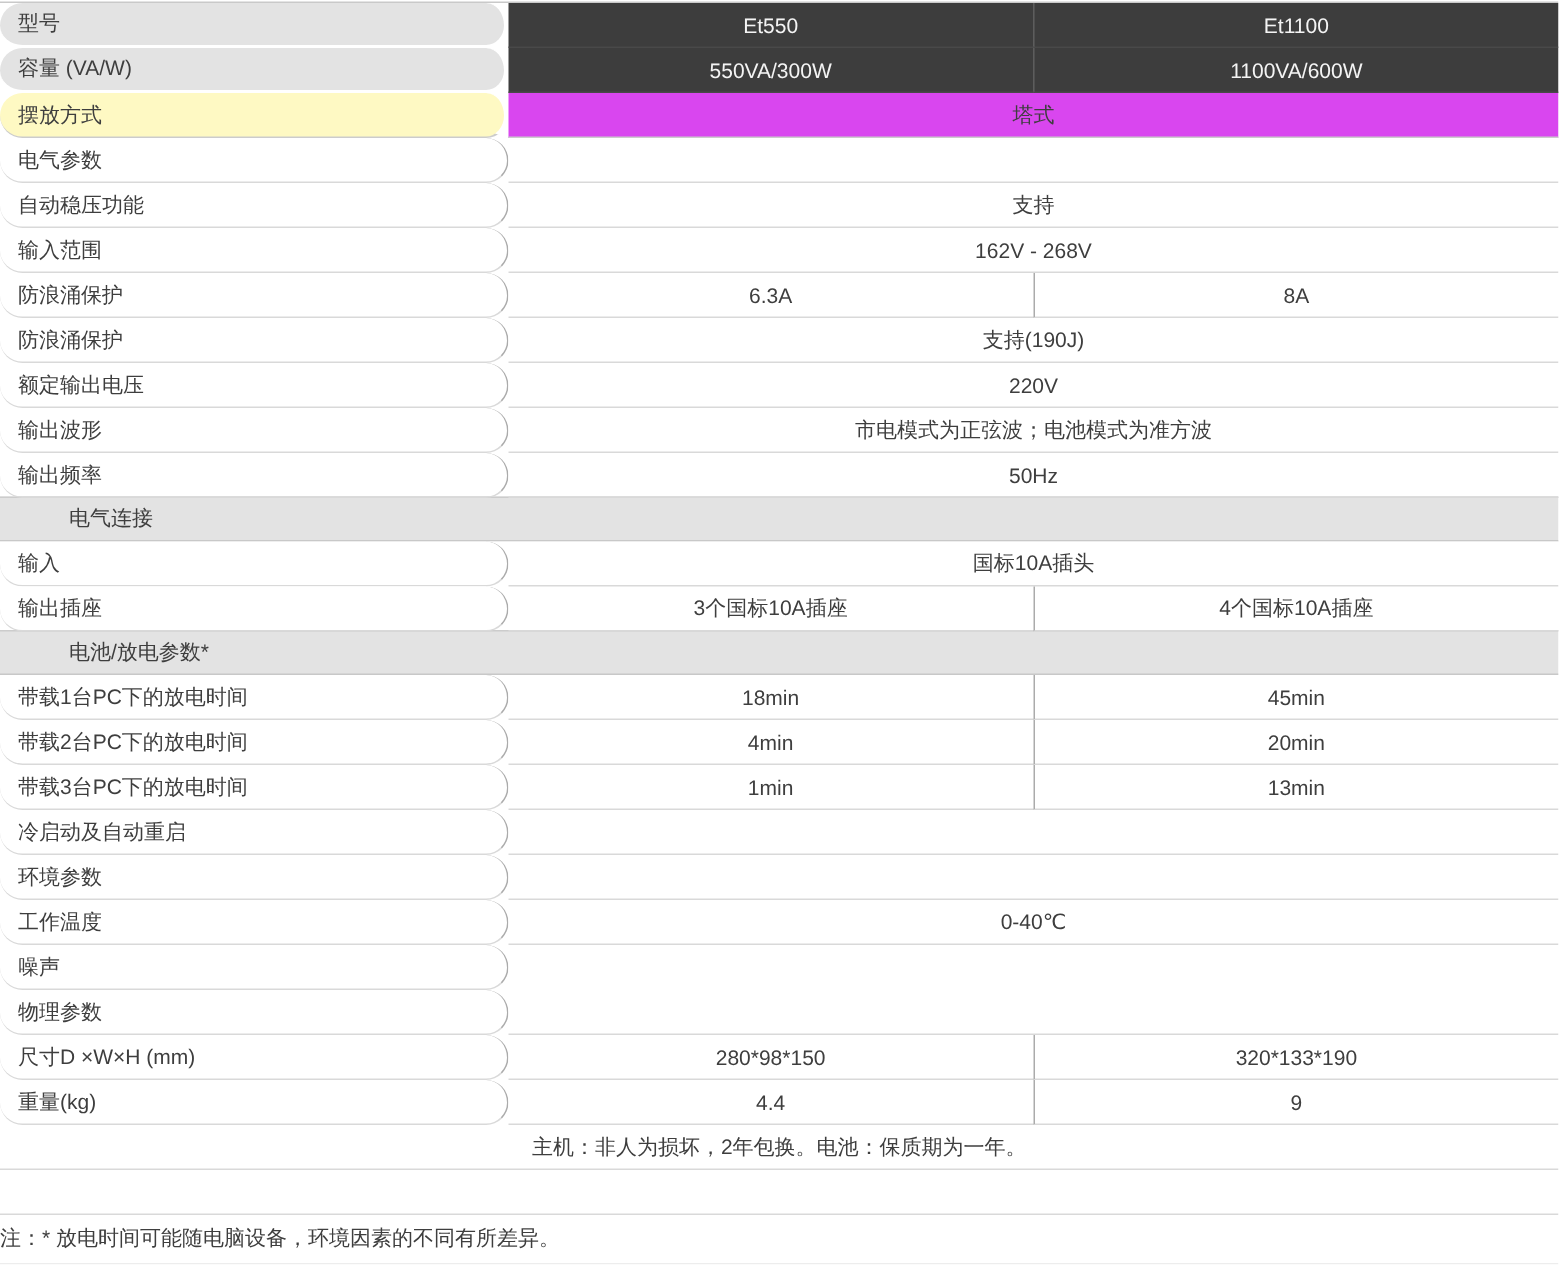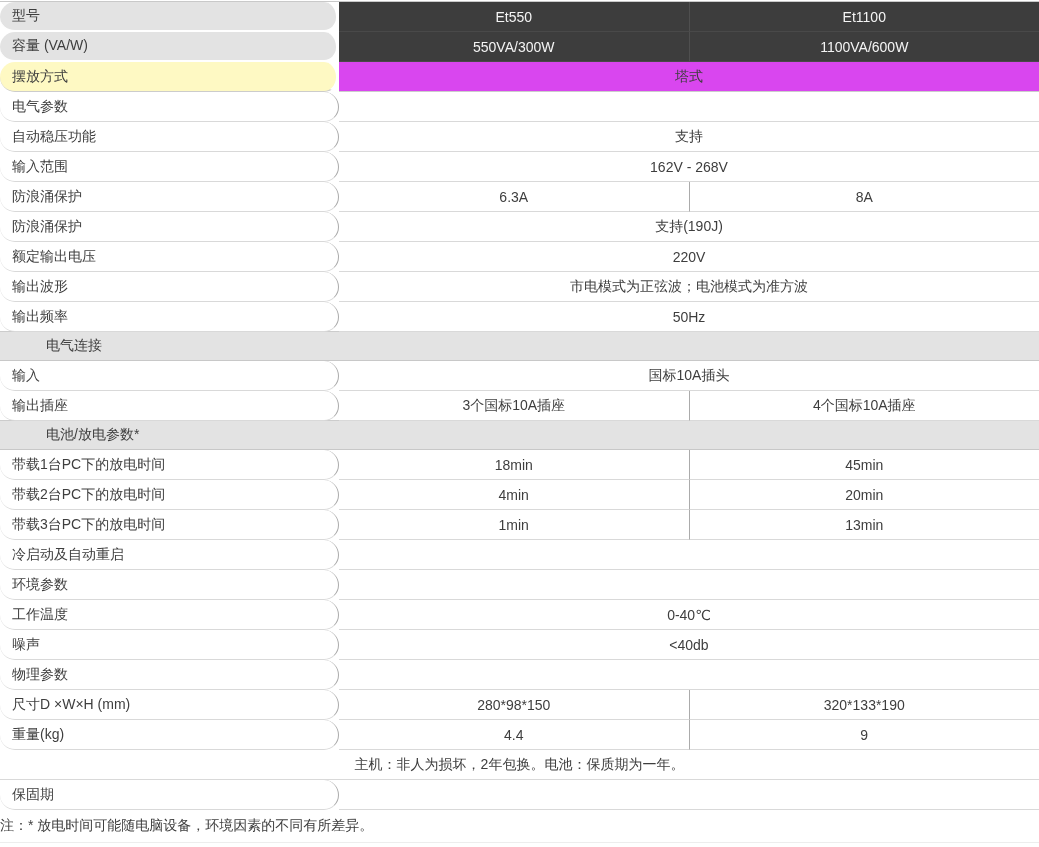--- a/index.html
+++ b/index.html
@@ -178,21 +178,20 @@
     <div class="val"></div>
   </div>
 
   <div class="row">
     <div class="lbl">工作温度</div>
     <div class="val">0-40℃</div>
   </div>
 
   <div class="row">
     <div class="lbl">噪声</div>
-    <div class="val">&lt;40db</div>
   </div>
 
   <div class="row">
     <div class="lbl">物理参数</div>
     <div class="val"></div>
   </div>
 
   <div class="row">
     <div class="lbl">尺寸D ×W×H (mm)</div>
     <div class="vals">
@@ -207,19 +206,18 @@
       <div class="val">4.4</div>
       <div class="val half2">9</div>
     </div>
   </div>
 
   <div class="row">
     <div class="val">主机：非人为损坏，2年包换。电池：保质期为一年。</div>
   </div>
 
   <div class="row">
-    <div class="lbl">保固期</div>
     <div class="val"></div>
   </div>
 
   <div class="note">注：* 放电时间可能随电脑设备，环境因素的不同有所差异。</div>
 
 </div>
 
 </body></html>

